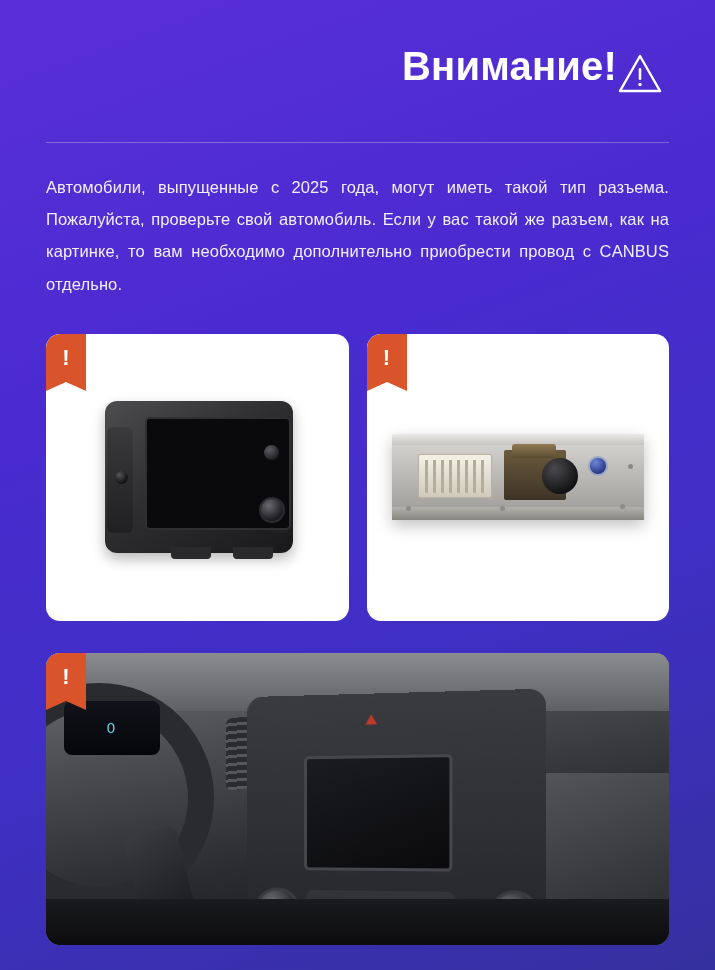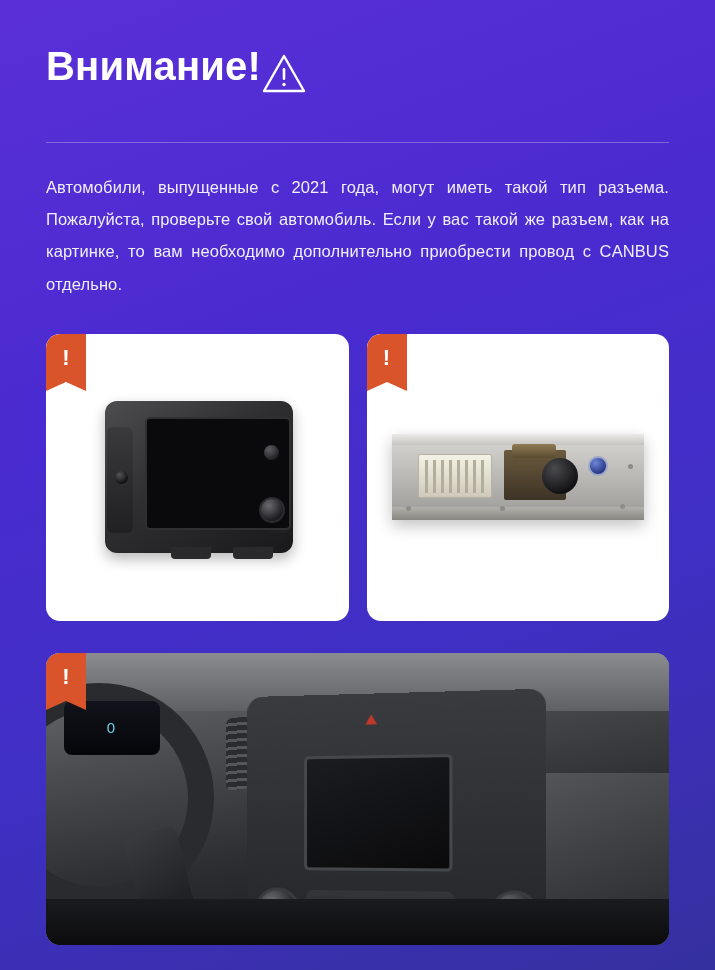--- a/index.html
+++ b/index.html
@@ -16,21 +16,22 @@
     position: relative;
   }
   .page {
     position: absolute;
     inset: 0;
     padding: 44px 46px 0 46px;
   }
   .header {
     display: flex;
     align-items: flex-start;
-    justify-content: flex-start;
+    justify-content: flex-end;
+    margin-left: 39px;
   }
   .title {
     font-size: 40px;
     line-height: 1.1;
     font-weight: bold;
     letter-spacing: 0.2px;
     color: #ffffff;
   }
   .warn-icon {
     margin-top: 8px;
@@ -255,21 +256,21 @@
       <svg width="46" height="44" viewBox="0 0 46 44" fill="none" xmlns="http://www.w3.org/2000/svg">
         <path d="M23 4 L43 39 H3 Z" stroke="#ffffff" stroke-width="2.4" stroke-linejoin="round" fill="none"></path>
         <rect x="21.7" y="16" width="2.6" height="12" rx="1.3" fill="#ffffff"></rect>
         <circle cx="23" cy="32.5" r="1.7" fill="#ffffff"></circle>
       </svg>
     </div>
   </div>
 
   <div class="divider"></div>
 
-  <div class="paragraph">Автомобили, выпущенные с 2021 года, могут иметь такой тип разъема. Пожалуйста, проверьте свой автомобиль. Если у вас такой же разъем, как на картинке, то вам необходимо дополнительно приобрести провод с CANBUS отдельно.</div>
+  <div class="paragraph">Автомобили, выпущенные с 2025 года, могут иметь такой тип разъема. Пожалуйста, проверьте свой автомобиль. Если у вас такой же разъем, как на картинке, то вам необходимо дополнительно приобрести провод с CANBUS отдельно.</div>
 
   <div class="cards-row">
 
     <div class="card small">
       <div class="badge">!</div>
       <div class="photo">
         <div class="hu-wrap">
           <div class="hu-body">
             <div class="hu-ear-l"></div>
             <div class="hu-ear-r"></div>

